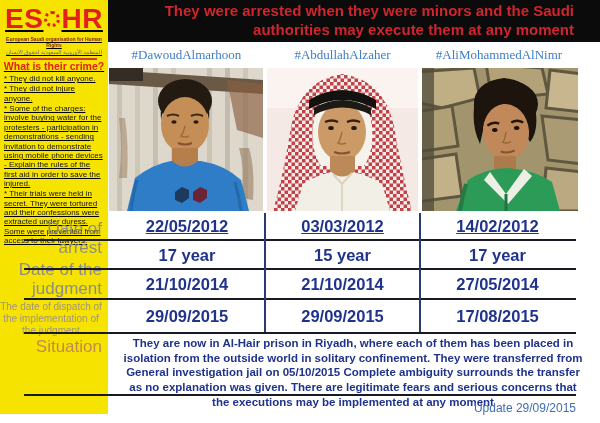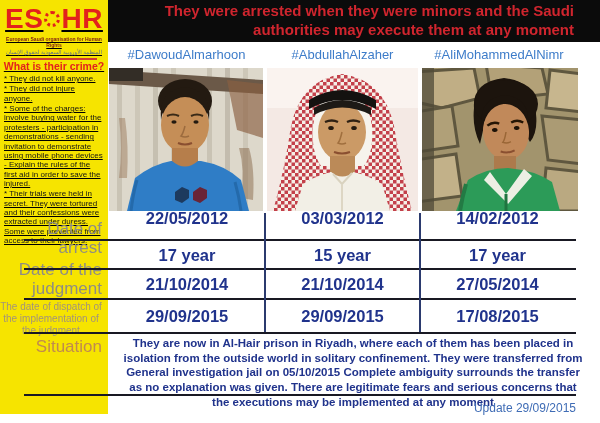--- a/index.html
+++ b/index.html
@@ -17,21 +17,21 @@
   .logo-rule { width:86px; height:2px; background:#cf3a35; margin:3px auto 0 auto; }
 
   .crime-title { color:#e2211c; font-weight:bold; font-size:10.5px; text-align:center; }
   .crime-points { font-size:8px; color:#141414; line-height:1.17; padding:2px 3px 0 4px; }
   .crime-points div { margin-bottom:1px; }
 
   
   .banner { position:absolute; left:108px; top:0; width:492px; height:42px; background:#0b0b0b; color:#d0252e; font-weight:bold; font-size:15px; line-height:1.25; text-align:right; display:flex; align-items:center; justify-content:center; padding:0 26px; }
 
   
-  .hashtag { position:absolute; top:43px; height:23px; color:#3d7cc9; font-size:13px; display:flex; align-items:center; justify-content:center; }
+  .hashtag { position:absolute; top:43px; height:23px; color:#3d7cc9; font-size:13px; display:flex; align-items:center; justify-content:center;font-family:Liberation Serif, serif; }
   .ht-1 { left:108px; width:157px; }
   .ht-2 { left:265px; width:155px; }
   .ht-3 { left:420px; width:158px; }
 
   
   .photo { position:absolute; top:68px; height:143px; }
   .ph-1 { left:109px; width:154px; }
   .ph-2 { left:267px; width:151px; }
   .ph-3 { left:422px; width:156px; }
   .photo svg { display:block; width:100%; height:100%; }
@@ -42,21 +42,21 @@
   .lb-2 { top:243px; }
   .lb-3 { top:260px; }
   .lb-4 { top:301px; font-size:10px; color:#a39478; line-height:1.18;text-align:center; }
   .lb-5 { top:337px; color:#c08a4e; }
 
   
   .cell { position:absolute; text-align:center; color:#20338c; font-weight:bold; font-size:16.5px; }
   .col-1 { left:109px; width:156px; }
   .col-2 { left:265px; width:155px; }
   .col-3 { left:420px; width:155px; }
-  .r-1 { top:209px; }
+  .r-1 { top:217px;text-decoration:underline; }
   .r-2 { top:246px; }
   .r-3 { top:275px; }
   .r-4 { top:307px; }
 
   .situation-text { position:absolute; left:122px; top:336px; width:462px; text-align:center; color:#20338c; font-weight:bold; font-size:11.5px; line-height:1.28; }
 
   
   .hline { position:absolute; left:24px; width:552px; height:2px; background:#191923; }
   .hl-1 { top:239px; } .hl-2 { top:268px; } .hl-3 { top:298px; } .hl-4 { top:332px; } .hl-5 { top:394px; }
   .vline { position:absolute; top:213px; height:119px; width:2px; background:#2b3a6e; }

